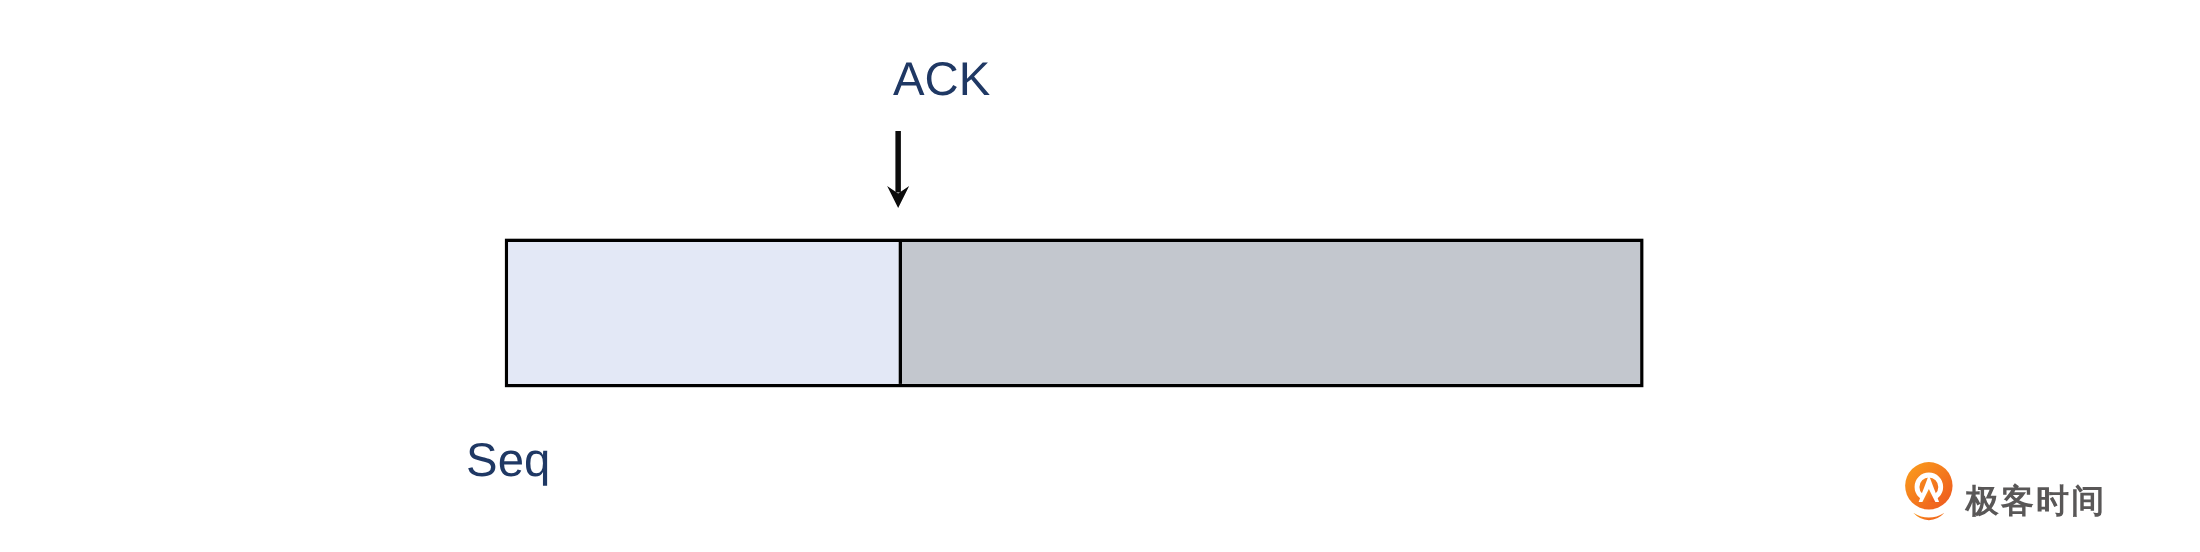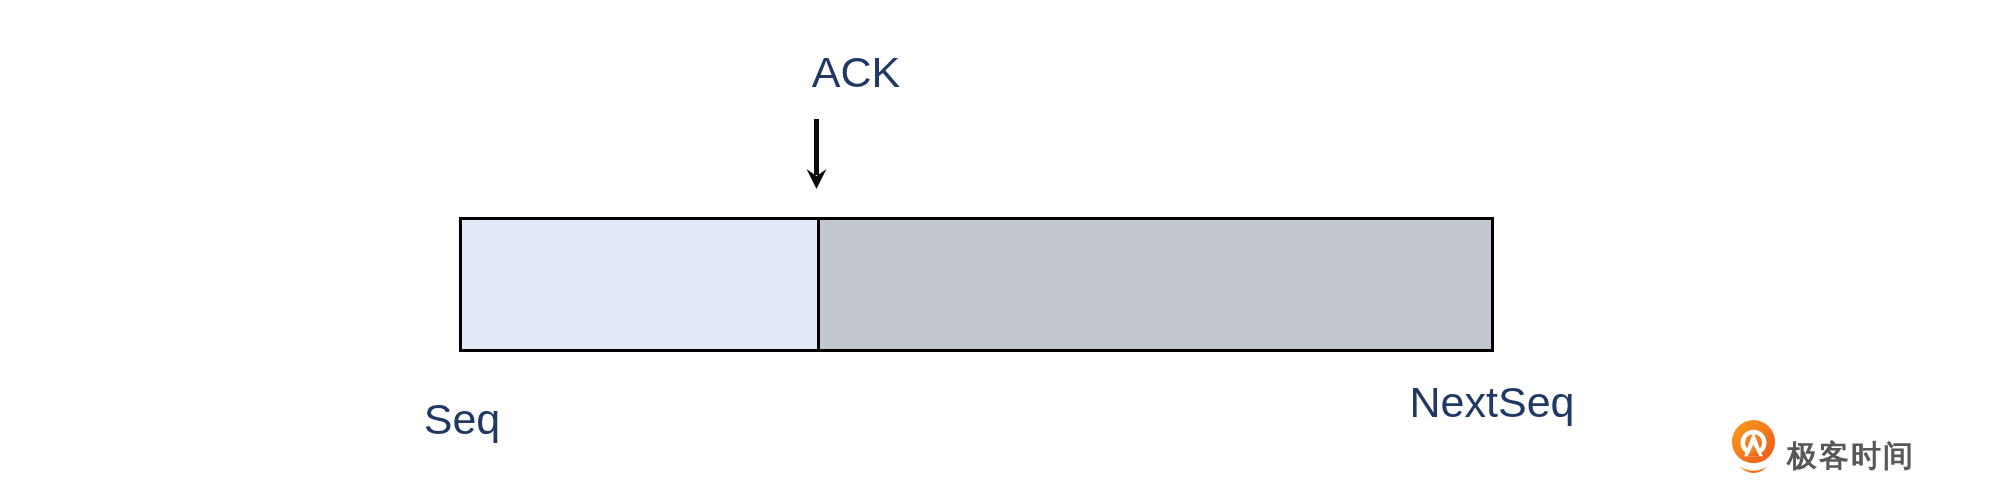--- a/index.html
+++ b/index.html
@@ -93,21 +93,20 @@
   </svg>
 
   <div class="window-bar" style="border-color: rgb(0, 0, 0);">
     <div class="segment-left" style="background-color: rgb(227, 232, 246);"></div>
     <div class="segment-divider" style="background-color: rgb(0, 0, 0);"></div>
     <div class="segment-right" style="background-color: rgb(195, 199, 206);"></div>
   </div>
 
   <div class="diagram-label seq-label" style="color: rgb(31, 56, 100);">Seq</div>
 
-  <div class="diagram-label nextseq-label" style="color: rgb(31, 56, 100);">NextSeq</div>
 
   <div class="brand">
     <svg class="brand-icon" viewBox="0 0 100 122">
       <defs>
         <linearGradient id="gkGrad" x1="0" y1="0" x2="1" y2="1">
           <stop offset="0" style="stop-color: rgb(251, 160, 28);"></stop>
           <stop offset="1" style="stop-color: rgb(237, 85, 31);"></stop>
         </linearGradient>
       </defs>
       <circle cx="50" cy="46" r="44" fill="url(#gkGrad)"></circle>

